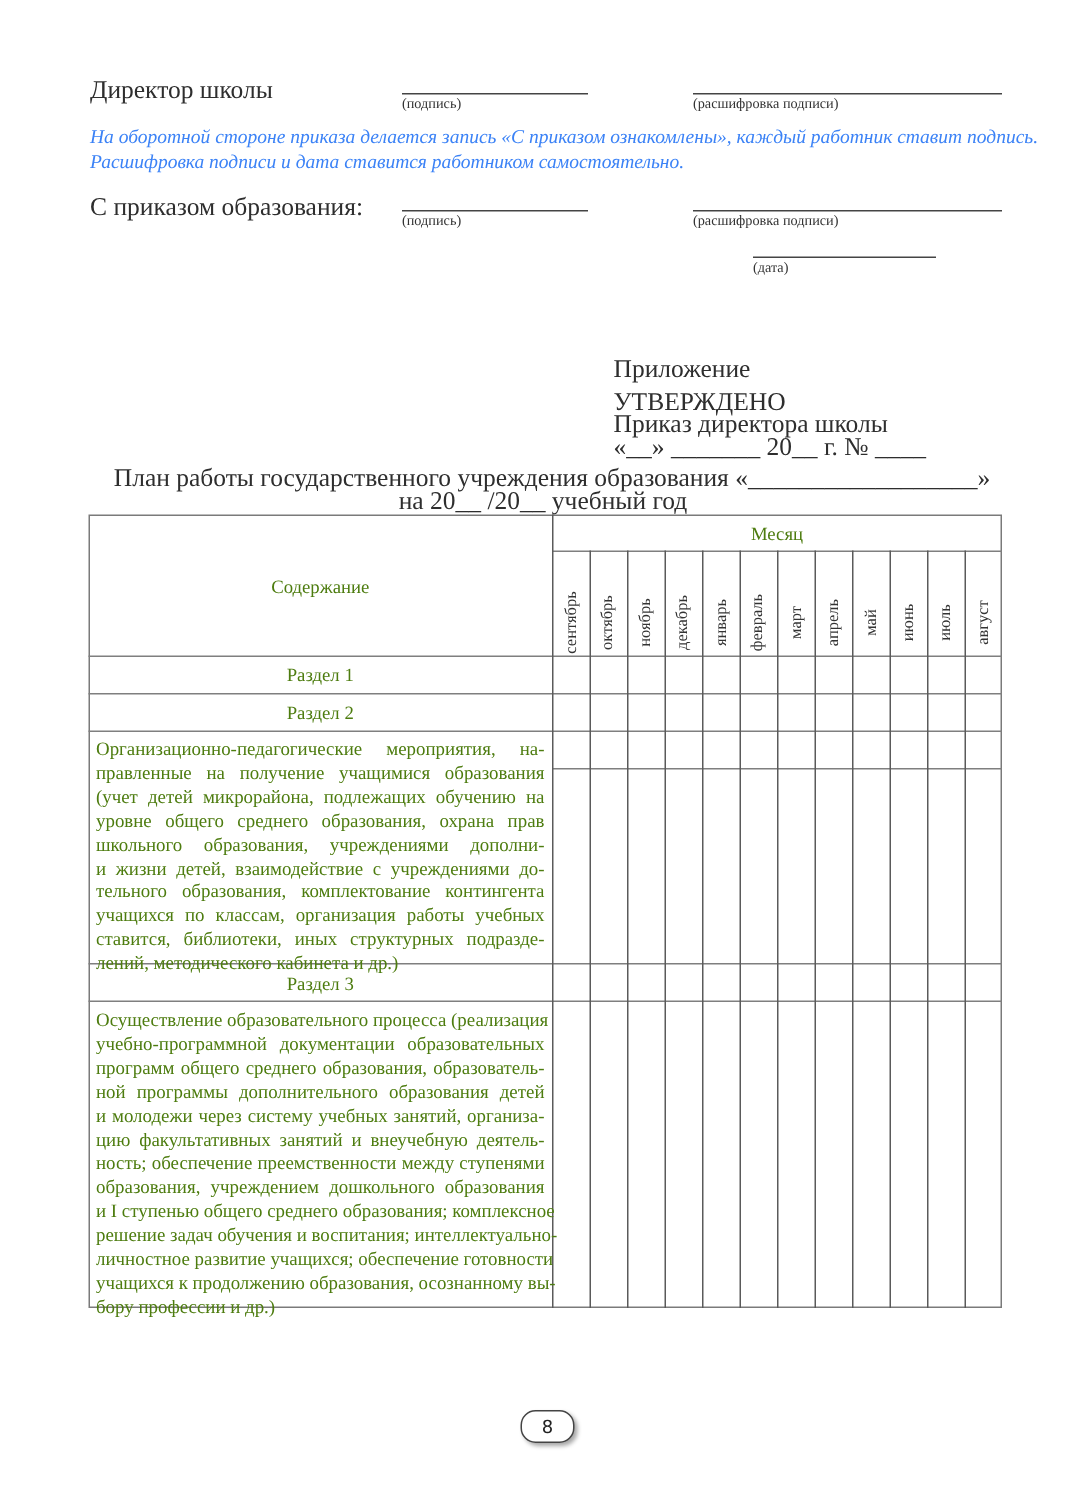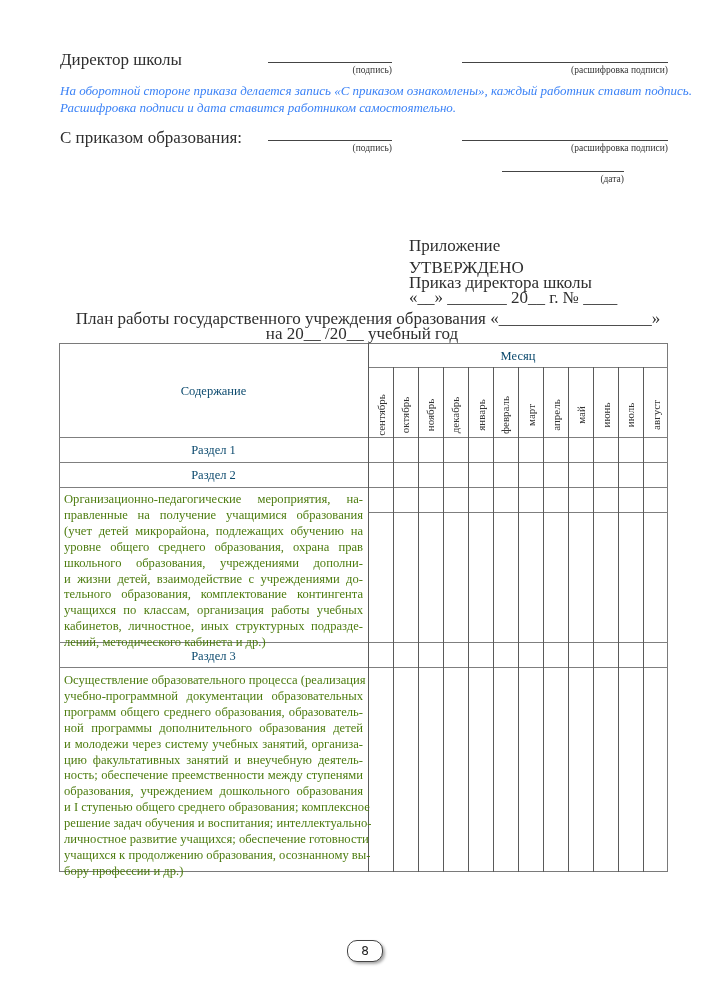--- a/index.html
+++ b/index.html
@@ -1,29 +1,29 @@
 <!DOCTYPE html>
 <html><head>
 <meta charset="utf-8">
 <style>
   html, body { margin: 0; padding: 0; background: #ffffff; }
   body { width: 714px; height: 1000px; position: relative; overflow: hidden;
          font-family: "DejaVu Serif", "Liberation Serif", serif; color: #2b2b2b; }
   .abs { position: absolute; }
   .txt { font-family: "Liberation Serif", serif; font-size: 17px; color: #2e2e2e; white-space: nowrap; }
-  .small { font-family: "Liberation Serif", serif; font-size: 9.5px; color: #333; white-space: nowrap; text-align: right; }
+  .small { font-family: "Liberation Serif", serif; font-size: 9.5px; color: #333; white-space: nowrap; text-align: left; }
   .line { position: absolute; height: 0; border-top: 1px solid #444; }
   .italic { font-family: "Liberation Serif", serif; font-style: italic; font-size: 13px; color: #3b82f6; line-height: 17px; }
 
   
   .tbl { position: absolute; left: 59px; top: 343px; width: 609px; height: 529px;
          border: 1.5px solid #7a7a7a; box-sizing: border-box; }
   .hl { position: absolute; height: 0; border-top: 1.5px solid #7f7f7f; }
   .vl { position: absolute; width: 0; border-left: 1.3px solid #5a5a5a; }
-  .cell-text { position: absolute; font-family: "Liberation Serif", serif; font-size: 12.5px; color: #0c4a6e; }
+  .cell-text { position: absolute; font-family: "Liberation Serif", serif; font-size: 12.5px; color: #4d7c0f; }
   .center { text-align: center; }
   .month { position: absolute; width: 24px; height: 90px; display: flex; align-items: center; justify-content: center; }
   .month span { transform: rotate(-90deg); white-space: nowrap; font-family: "Liberation Serif", serif; font-size: 11px; color: #333; display: inline-block; }
   .para { position: absolute; font-family: "Liberation Serif", serif; font-size: 12.6px; line-height: 15.9px; color: #4d7c0f; text-align: justify; }
   .para div { text-align: justify; text-align-last: justify; white-space: nowrap; }
   .para div.last { text-align-last: left; }
 
   .pagenum { position: absolute; left: 347px; top: 940px; width: 34px; height: 20px; border: 1.5px solid #444;
              border-radius: 10px; box-shadow: 2px 2px 3px rgba(0,0,0,0.35); display: flex; align-items: center; justify-content: center;
              font-family: "DejaVu Sans", sans-serif; font-size: 12px; color: #222; background: #fff; }
@@ -124,21 +124,21 @@
 <div class="cell-text center" style="left:59px; width:309px; top:468px;">Раздел 2</div>
 <div class="para" id="para1" style="left:64px; width:299px; top:492px;">
     <div>Организационно-педагогические мероприятия, на-</div>
     <div>правленные на получение учащимися образования</div>
     <div>(учет детей микрорайона, подлежащих обучению на</div>
     <div>уровне общего среднего образования, охрана прав</div>
     <div>школьного образования, учреждениями дополни-</div>
     <div>и жизни детей, взаимодействие с учреждениями до-</div>
     <div>тельного образования, комплектование контингента</div>
     <div>учащихся по классам, организация работы учебных</div>
-    <div>кабинетов, личностное, иных структурных подразде-</div>
+    <div>ставится, библиотеки, иных структурных подразде-</div>
     <div class="last">лений, методического кабинета и др.)</div>
   </div>
 <div class="cell-text center" style="left:59px; width:309px; top:649px;">Раздел 3</div>
 <div class="para" id="para2" style="left:64px; width:299px; top:673px;">
     <div>Осуществление образовательного процесса (реализация</div>
     <div>учебно-программной документации образовательных</div>
     <div>программ общего среднего образования, образователь-</div>
     <div>ной программы дополнительного образования детей</div>
     <div>и молодежи через систему учебных занятий, организа-</div>
     <div>цию факультативных занятий и внеучебную деятель-</div>

